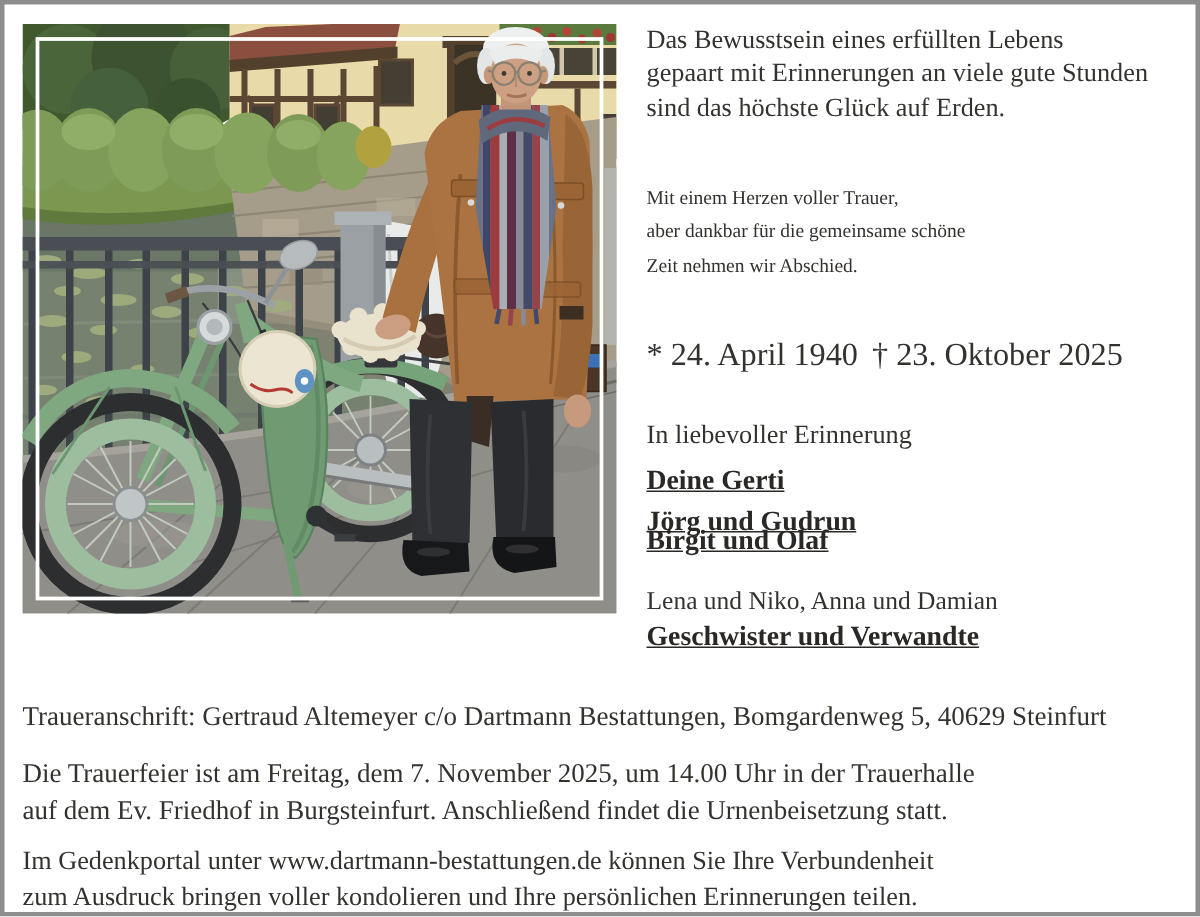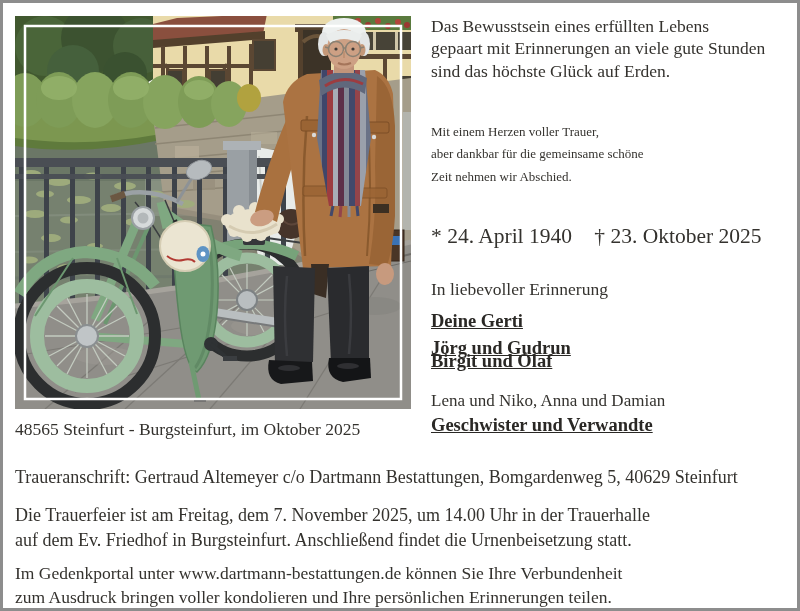--- a/index.html
+++ b/index.html
@@ -10,21 +10,21 @@
   }
   .photo{position:absolute;left:12px;top:13px;width:396px;height:393px;}
   .photo svg{display:block;width:396px;height:393px;}
   .caption{position:absolute;left:12px;top:416px;font-size:17.5px;white-space:nowrap;}
   .col{position:absolute;left:428px;width:366px;}
   .line{white-space:nowrap;}
   .epigraph{top:12px;font-size:17.5px;line-height:22.3px;}
   .intro{top:94px;font-size:13px;line-height:22.3px;margin-top:24px;}
   .name{top:170px;font-size:34px;font-weight:bold;letter-spacing:0.8px;color:#23211e;}
   .dates{top:221px;font-size:21.5px;}
-  .dates .death{margin-left:17px;}
+  .dates .death{margin-left:4px;}
   .remembrance{top:276px;font-size:17.5px;}
   .mourner{position:absolute;left:428px;white-space:nowrap;}
   .m-bold{font-weight:bold;font-size:18.5px;color:#2a2825;text-decoration:underline;}
   .m-reg{font-size:17px;}
   .m0{top:308px}.m1{top:335px}.m2{top:348px}.m3{top:388px}.m4{top:412px}
   .wide{position:absolute;left:12px;font-size:18px;line-height:25px;}
   .address{top:462px;}
   .service{top:500px;}
   .portal{top:558px;line-height:24px;font-size:17.5px;}
 </style>
@@ -359,21 +359,20 @@
         <path d="M314,342 Q310,362 328,366 L356,362 L355,342 Z" fill="#141517"></path>
         <ellipse cx="274" cy="352" rx="11" ry="3" fill="#3a3b3e" opacity="0.7"></ellipse>
         <ellipse cx="333" cy="350" rx="11" ry="3" fill="#3a3b3e" opacity="0.7"></ellipse>
         <ellipse cx="370" cy="258" rx="9" ry="11" fill="#c79a7e"></ellipse>
       </g>
 
       <rect x="10" y="10" width="376" height="373" fill="none" stroke="#ffffff" stroke-width="2.5"></rect>
     </svg>
   </div>
 
-  <div class="caption line">48565 Steinfurt - Burgsteinfurt, im Oktober 2025</div>
 
   <div class="col epigraph">
     <div class="line">Das Bewusstsein eines erfüllten Lebens</div>
     <div class="line">gepaart mit Erinnerungen an viele gute Stunden</div>
     <div class="line">sind das höchste Glück auf Erden.</div>
   </div>
 
   <div class="col intro">
     <div class="line">Mit einem Herzen voller Trauer,</div>
     <div class="line">aber dankbar für die gemeinsame schöne</div>

